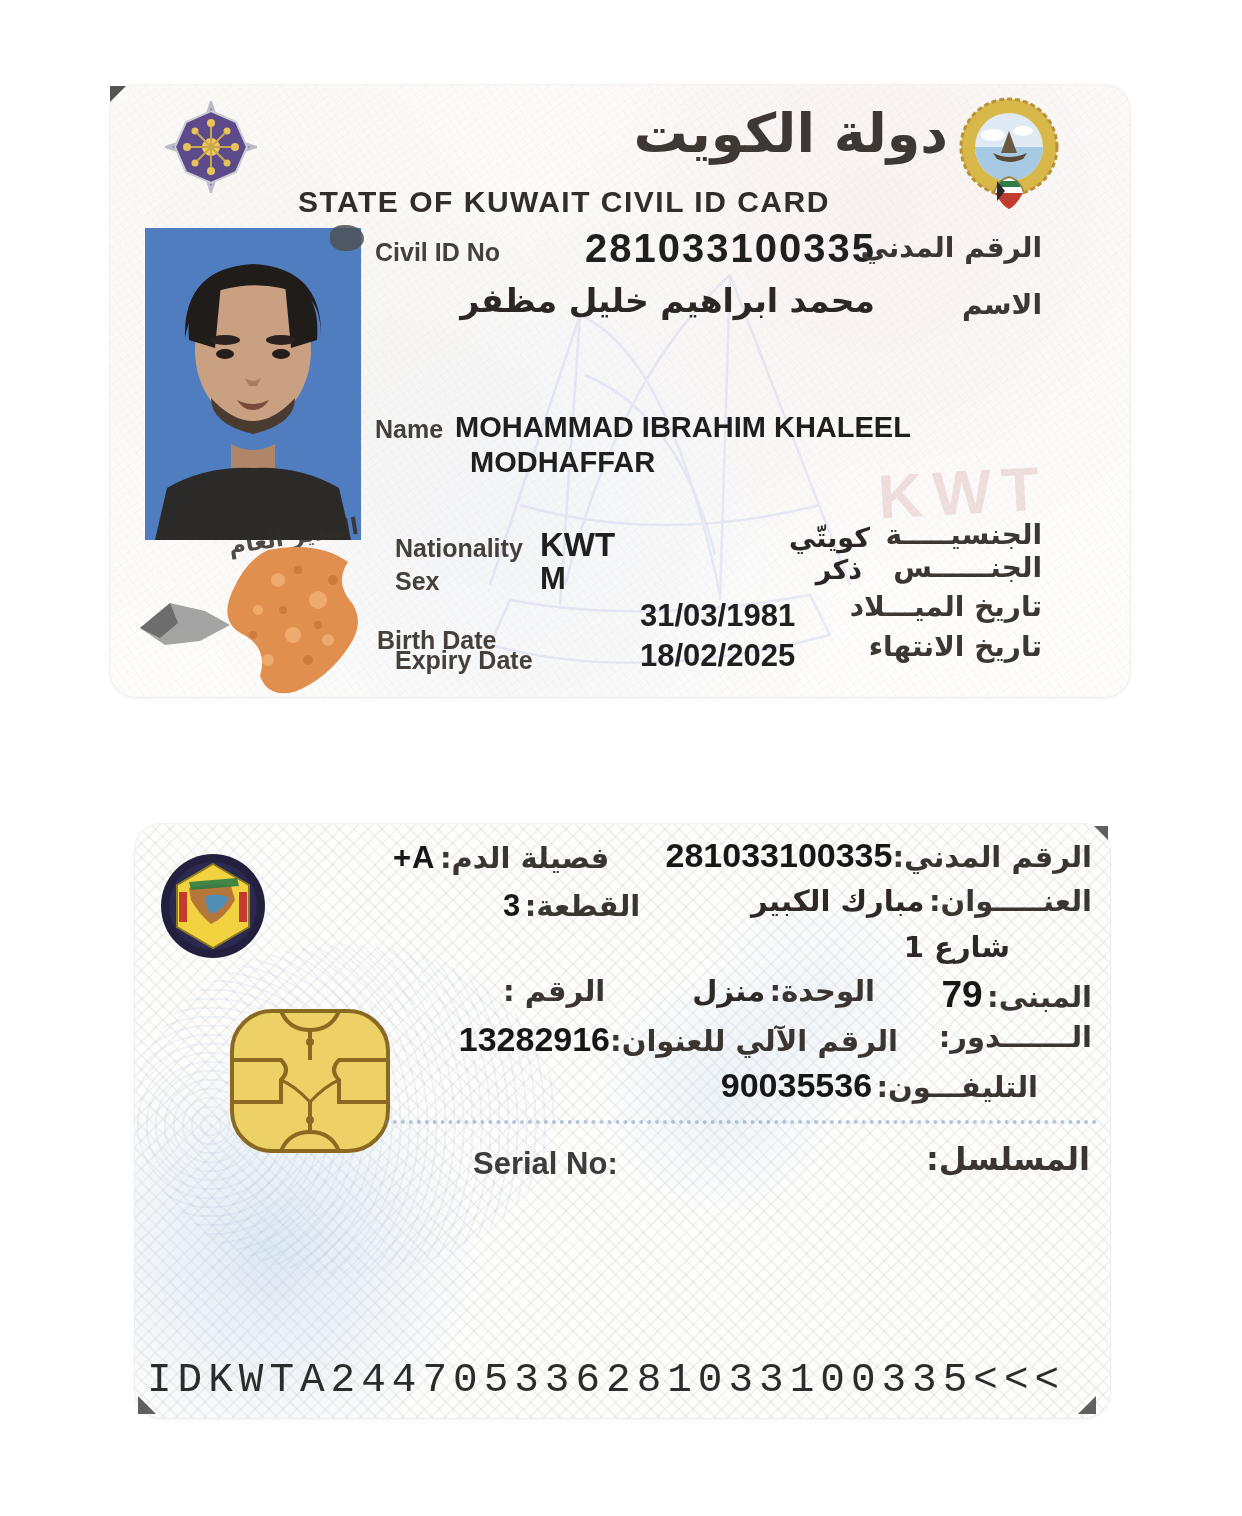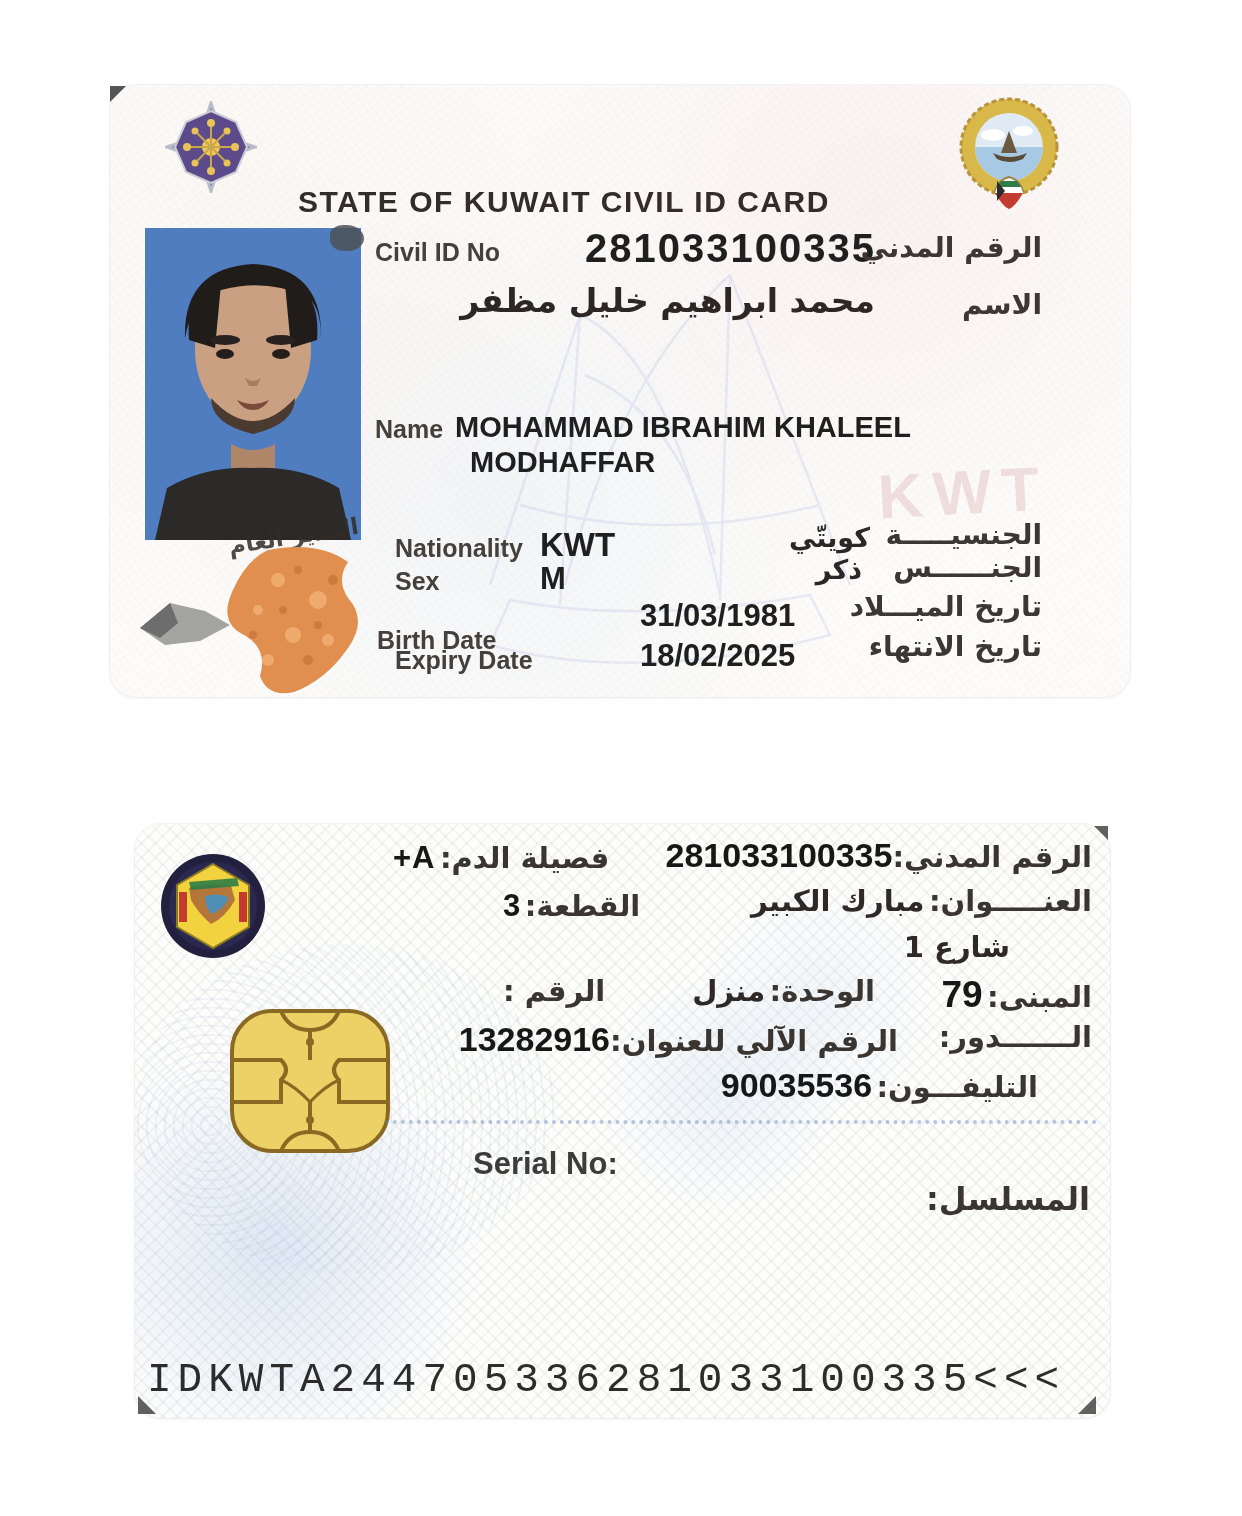--- a/index.html
+++ b/index.html
@@ -134,20 +134,21 @@
       </g>
       <g stroke="#c9a84c" stroke-width="2">
         <line x1="46" y1="26" x2="46" y2="66"></line>
           <line x1="26" y1="46" x2="66" y2="46"></line>
         <line x1="32" y1="32" x2="60" y2="60"></line>
           <line x1="60" y1="32" x2="32" y2="60"></line>
       </g>
     </svg>
 
     <div class="header-ar">
+      <span>دولة الكويت</span>
     </div>
     <div class="header-en">STATE OF KUWAIT CIVIL ID CARD</div>
 
     <svg class="kw-emblem" width="112" height="130" viewBox="0 0 112 130">
       <circle cx="56" cy="52" r="48" fill="#d9b84a" stroke="#b9923a" stroke-width="3" stroke-dasharray="5 3"></circle>
       <circle cx="56" cy="52" r="34" fill="#dfeaf4"></circle>
       <path d="M22 52 a34 34 0 0 0 68 0 Z" fill="#a8c9e4"></path>
       <ellipse cx="40" cy="40" rx="12" ry="6" fill="#ffffff"></ellipse>
       <ellipse cx="70" cy="36" rx="10" ry="5" fill="#ffffff"></ellipse>
       <path d="M48 58 L56 36 L64 58 Z" fill="#6b5a42"></path>
@@ -299,21 +300,21 @@
     <div class="brow" style="right:212px; top:196px;">
       <span class="blabel">الرقم الآلي للعنوان:</span><span class="bvalue-num">13282916</span>
     </div>
 
     <div class="brow" style="right:72px; top:242px;">
       <span class="blabel">التليفـــون:</span>&nbsp;<span class="bvalue-num">90035536</span>
     </div>
 
     <div class="dotted-sep"></div>
 
-    <div class="brow" style="right:20px; top:316px;margin-top:40px;">
+    <div class="brow" style="right:20px; top:316px;">
       <span class="blabel" style="font-size:32px;">المسلسل:</span>
     </div>
     <span class="serial-label-en">Serial No:</span>
 
     <div class="mrz">
       <div>IDKWTA244705336281033100335&lt;&lt;&lt;</div>
       
       
     </div>
   </div>

